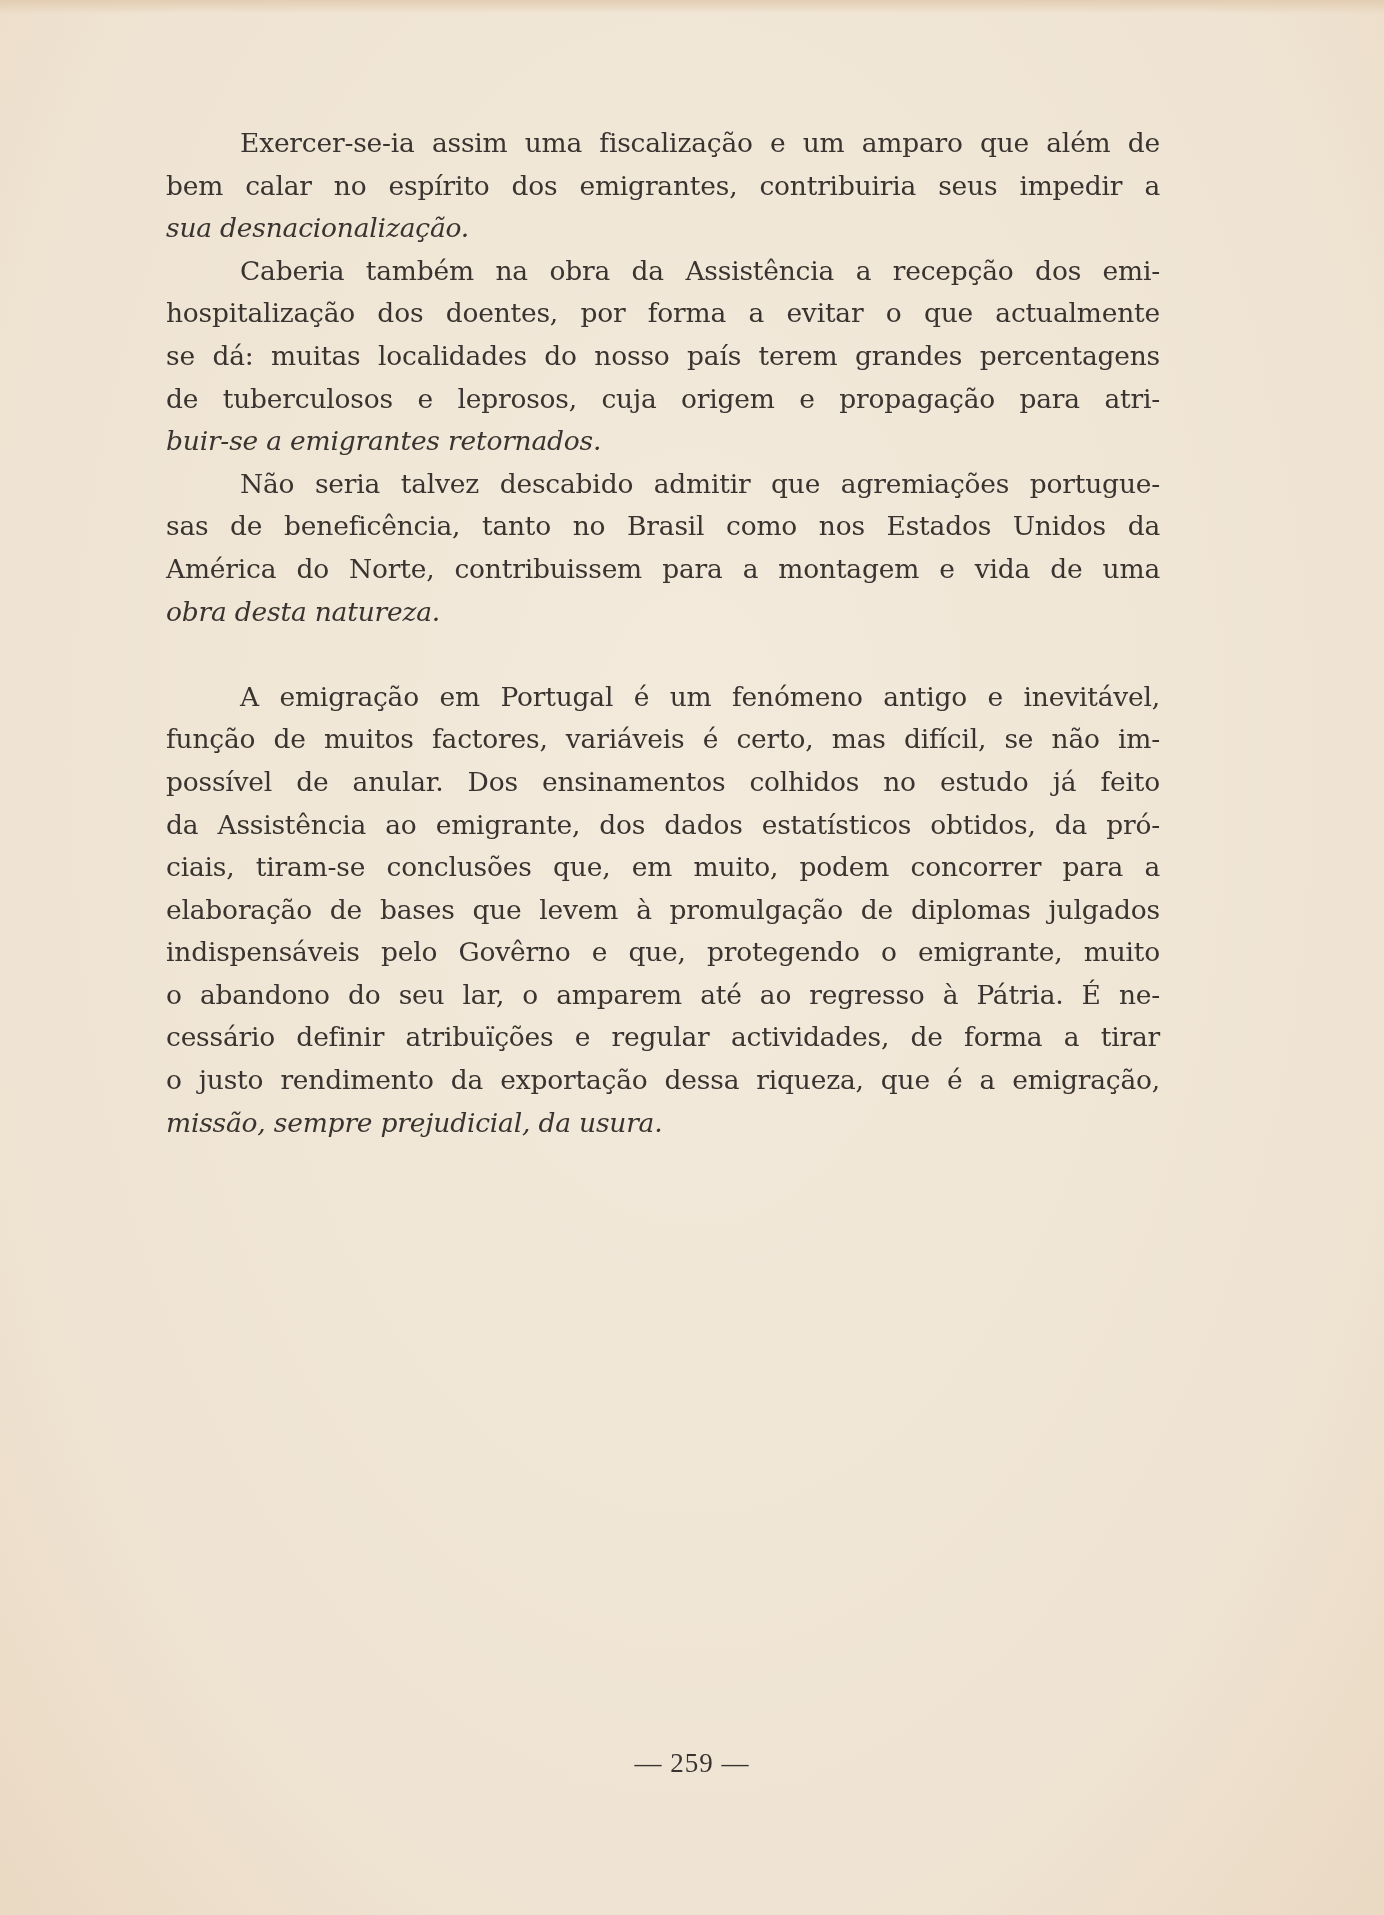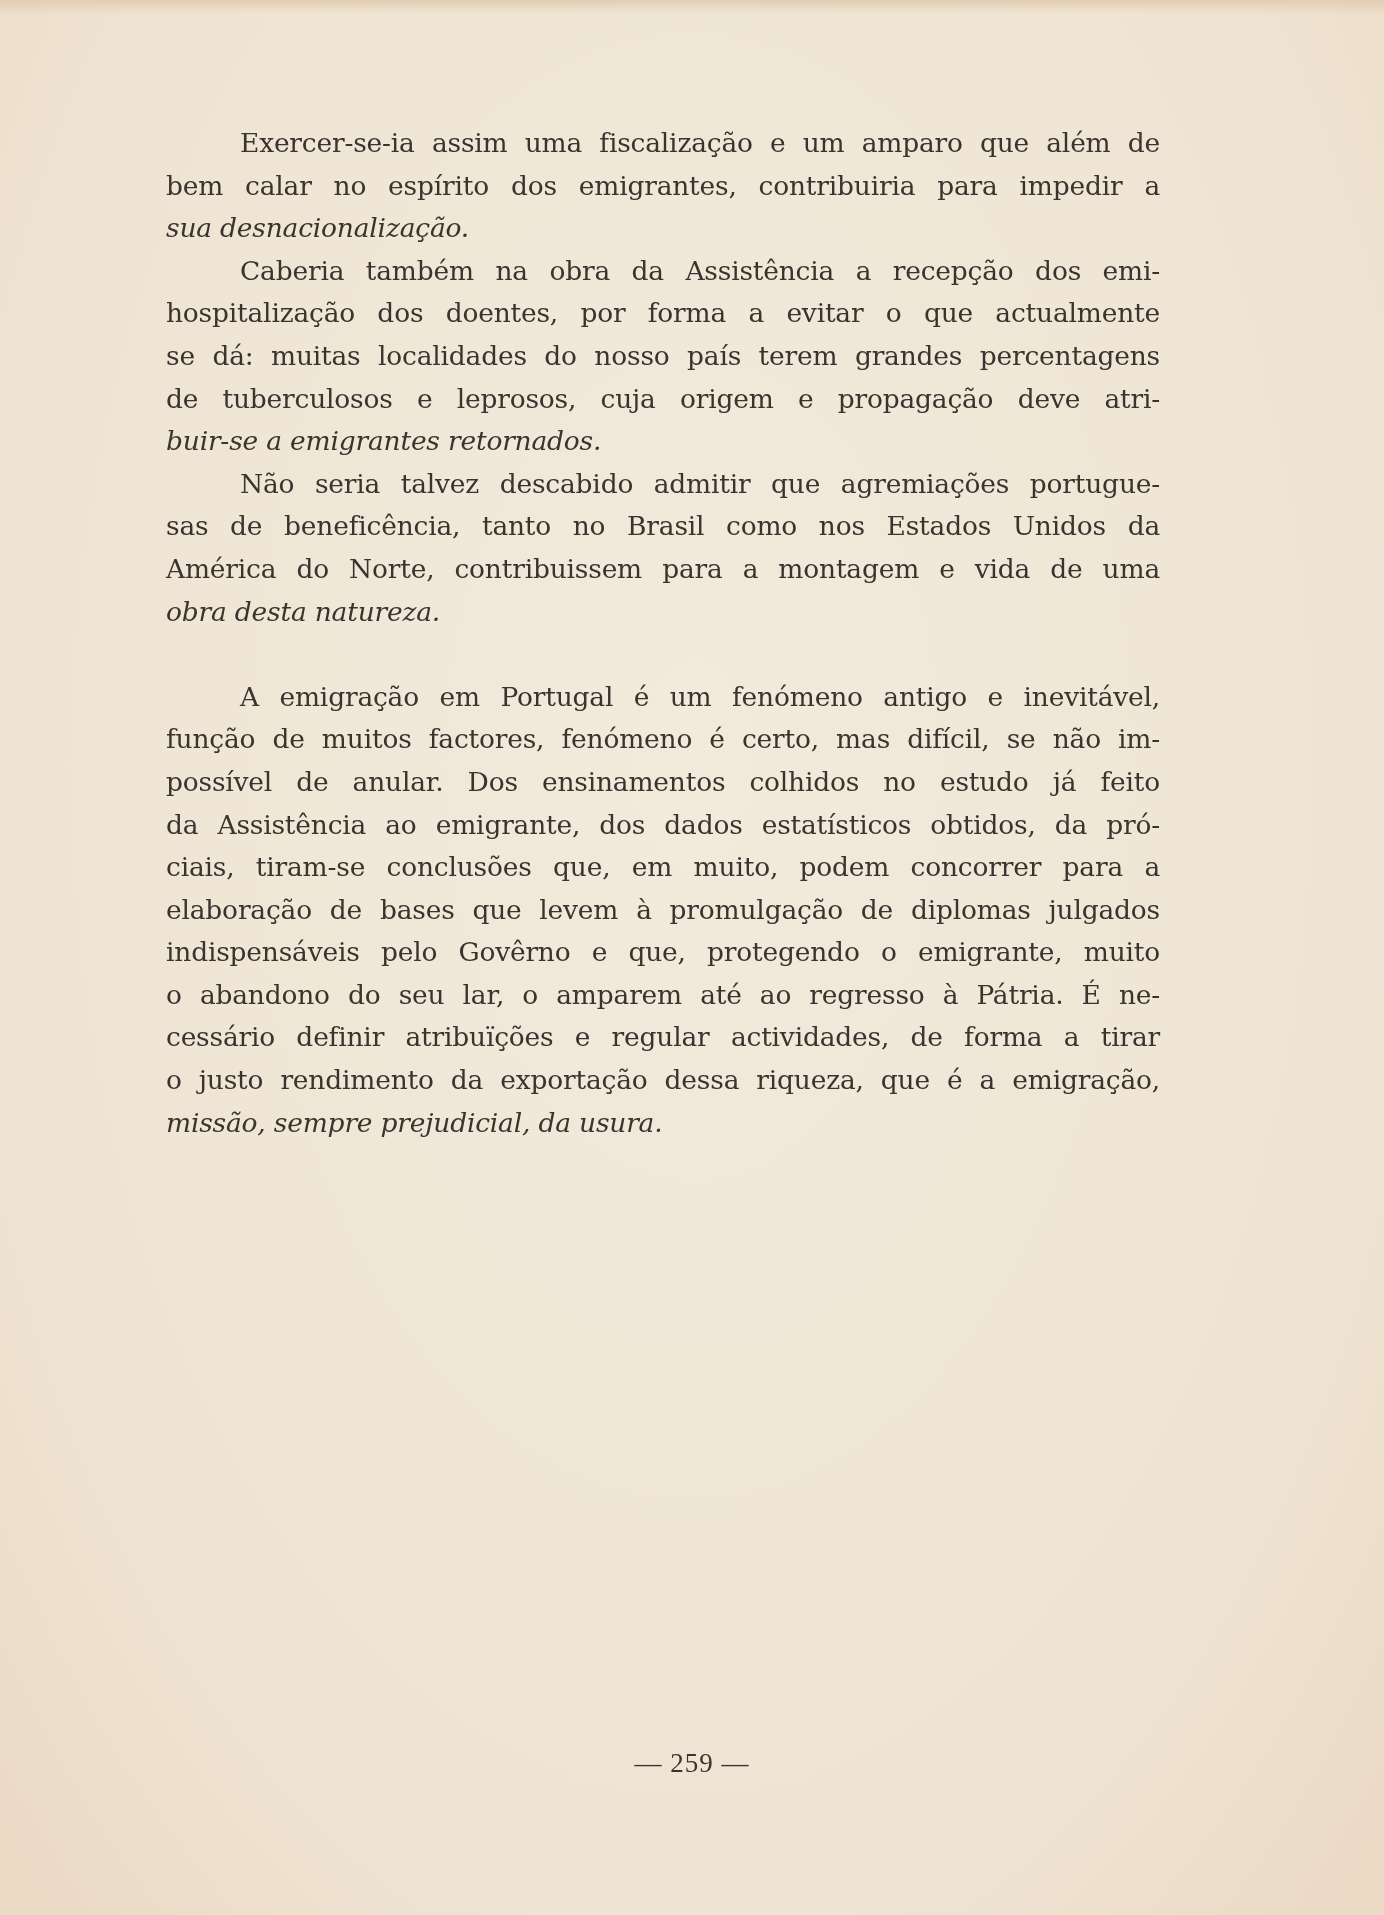--- a/index.html
+++ b/index.html
@@ -67,44 +67,44 @@
 </head>
 <body>
 
 <div class="page">
   <div class="edge-top"></div>
 
   <div class="text-block">
 
     <div class="para-block">
       <span class="line indent">Exercer-se-ia assim uma fiscalização e um amparo que além de</span>
-      <span class="line">bem calar no espírito dos emigrantes, contribuiria para impedir a</span>
+      <span class="line">bem calar no espírito dos emigrantes, contribuiria seus impedir a</span>
       <span class="line last">sua desnacionalização.</span>
     </div>
 
     <div class="para-block">
       <span class="line indent">Caberia também na obra da Assistência a recepção dos emi-</span>
       <span class="line">hospitalização dos doentes, por forma a evitar o que actualmente</span>
       <span class="line">se dá: muitas localidades do nosso país terem grandes percentagens</span>
-      <span class="line">de tuberculosos e leprosos, cuja origem e propagação deve atri-</span>
+      <span class="line">de tuberculosos e leprosos, cuja origem e propagação para atri-</span>
       <span class="line last">buir-se a emigrantes retornados.</span>
     </div>
 
     <div class="para-block">
       <span class="line indent">Não seria talvez descabido admitir que agremiações portugue-</span>
       <span class="line">sas de beneficência, tanto no Brasil como nos Estados Unidos da</span>
       <span class="line">América do Norte, contribuissem para a montagem e vida de uma</span>
       <span class="line last">obra desta natureza.</span>
     </div>
 
     <div class="gap"></div>
 
     <div class="para-block">
       <span class="line indent">A emigração em Portugal é um fenómeno antigo e inevitável,</span>
-      <span class="line">função de muitos factores, fenómeno é certo, mas difícil, se não im-</span>
+      <span class="line">função de muitos factores, variáveis é certo, mas difícil, se não im-</span>
       <span class="line">possível de anular. Dos ensinamentos colhidos no estudo já feito</span>
       <span class="line">da Assistência ao emigrante, dos dados estatísticos obtidos, da pró-</span>
       <span class="line">ciais, tiram-se conclusões que, em muito, podem concorrer para a</span>
       <span class="line">elaboração de bases que levem à promulgação de diplomas julgados</span>
       <span class="line">indispensáveis pelo Govêrno e que, protegendo o emigrante, muito</span>
       <span class="line">o abandono do seu lar, o amparem até ao regresso à Pátria. É ne-</span>
       <span class="line">cessário definir atribuïções e regular actividades, de forma a tirar</span>
       <span class="line">o justo rendimento da exportação dessa riqueza, que é a emigração,</span>
       <span class="line last">missão, sempre prejudicial, da usura.</span>
     </div>

